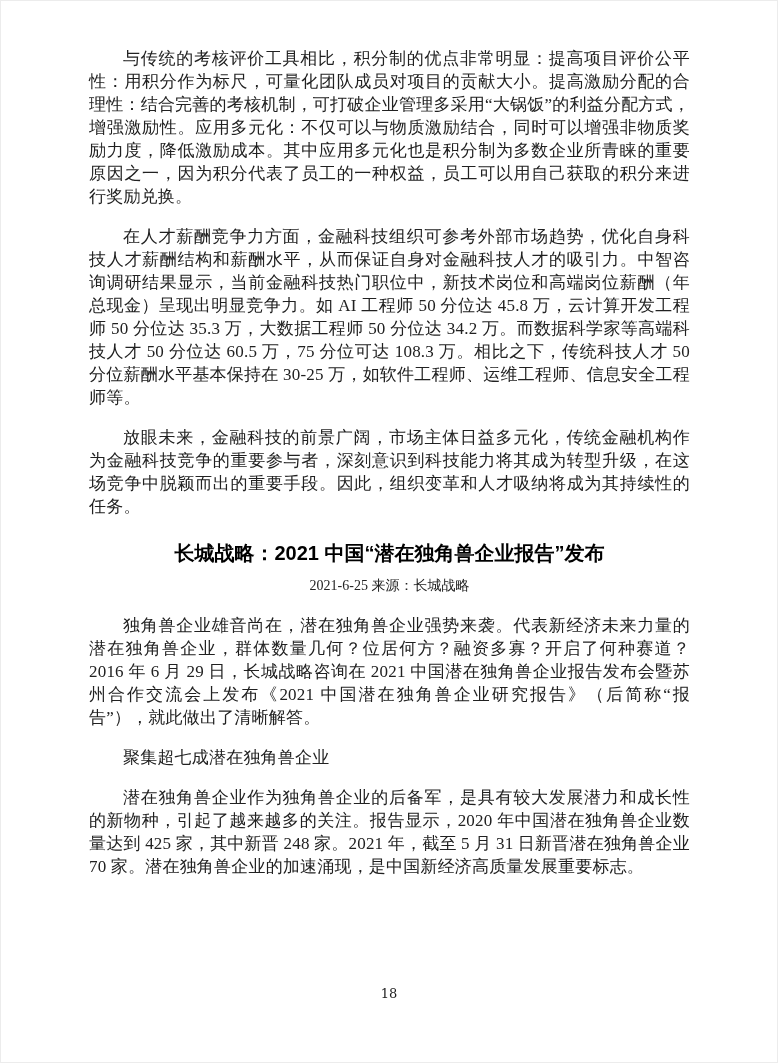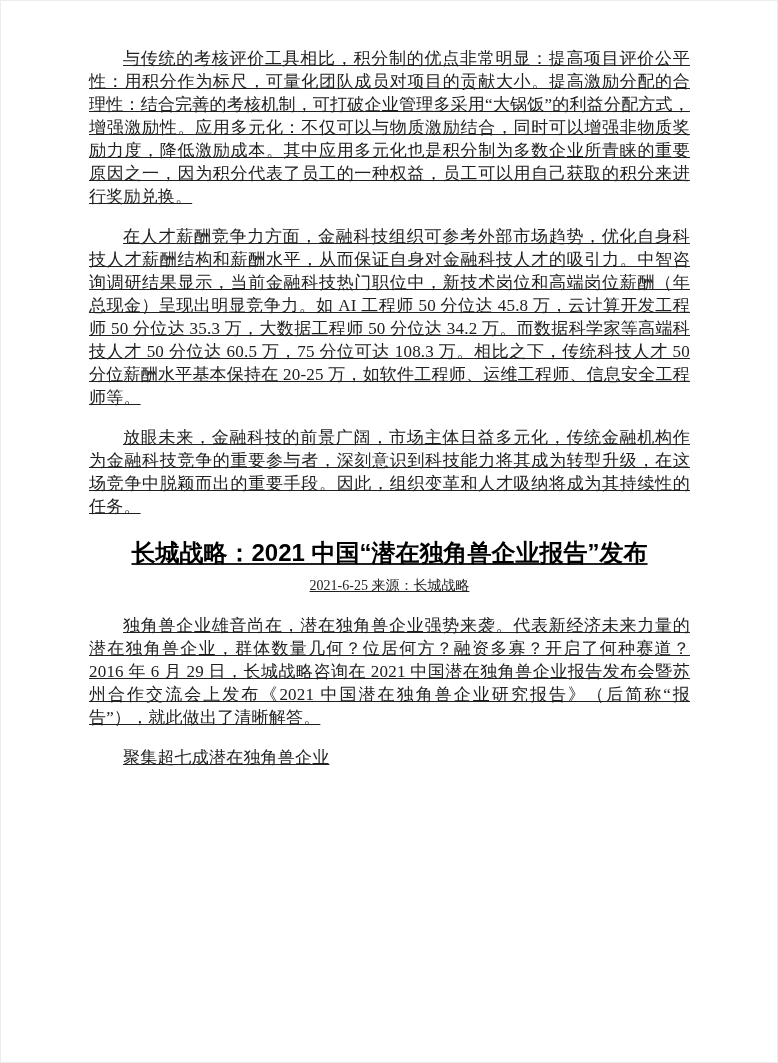--- a/index.html
+++ b/index.html
@@ -11,35 +11,34 @@
     position: relative;
     width: 778px;
     height: 1063px;
     box-sizing: border-box;
     background: #ffffff;
     border: 1px solid #ececec;
     padding: 46px 87px 0 88px;
     overflow: hidden;
     font-family: "Liberation Serif", "DejaVu Serif", serif;
     color: #212121;
-    text-decoration: underline;
   }
   .para {
     margin: 0 0 17px 0;
     font-size: 17px;
     line-height: 23px;
     text-align: justify;
     text-indent: 2em;
     color: #212121;
     letter-spacing: 0.2px;
   }
   .article-title {
     margin: 20px 0 8px 0;
     font-family: "Liberation Sans", "DejaVu Sans", sans-serif;
-    font-size: 24px;
+    font-size: 20px;
     line-height: 30px;
     font-weight: bold;
     color: #000000;
     text-align: center;
     text-indent: 0;
   }
   .dateline {
     margin: 0 0 18px 0;
     font-size: 14px;
     line-height: 20px;
@@ -60,28 +59,30 @@
   }
 </style>
 </head>
 <body>
 
 <div class="doc-page">
 
   <p class="para">与传统的考核评价工具相比，积分制的优点非常明显：提高项目评价公平性：用积分作为标尺，可量化团队成员对项目的贡献大小。提高激励分配的合理性：结合完善的考核机制，可打破企业管理多采用“大锅饭”的利益分配方式，增强激励性。应用多元化：不仅可以与物质激励结合，同时可以增强非物质奖励力度，降低激励成本。其中应用多元化也是积分制为多数企业所青睐的重要原因之一，因为积分代表了员工的一种权益，员工可以用自己获取的积分来进行奖励兑换。</p>
 
 
-  <p class="para">在人才薪酬竞争力方面，金融科技组织可参考外部市场趋势，优化自身科技人才薪酬结构和薪酬水平，从而保证自身对金融科技人才的吸引力。中智咨询调研结果显示，当前金融科技热门职位中，新技术岗位和高端岗位薪酬（年总现金）呈现出明显竞争力。如 AI 工程师 50 分位达 45.8 万，云计算开发工程师 50 分位达 35.3 万，大数据工程师 50 分位达 34.2 万。而数据科学家等高端科技人才 50 分位达 60.5 万，75 分位可达 108.3 万。相比之下，传统科技人才 50 分位薪酬水平基本保持在 20-25 万，如软件工程师、运维工程师、信息安全工程师等。</p>
+  <p class="para">在人才薪酬竞争力方面，金融科技组织可参考外部市场趋势，优化自身科技人才薪酬结构和薪酬水平，从而保证自身对金融科技人才的吸引力。中智咨询调研结果显示，当前金融科技热门职位中，新技术岗位和高端岗位薪酬（年总现金）呈现出明显竞争力。如 AI 工程师 50 分位达 45.8 万，云计算开发工程师 50 分位达 35.3 万，大数据工程师 50 分位达 34.2 万。而数据科学家等高端科技人才 50 分位达 60.5 万，75 分位可达 108.3 万。相比之下，传统科技人才 50 分位薪酬水平基本保持在 30-25 万，如软件工程师、运维工程师、信息安全工程师等。</p>
 
   <p class="para">放眼未来，金融科技的前景广阔，市场主体日益多元化，传统金融机构作为金融科技竞争的重要参与者，深刻意识到科技能力将其成为转型升级，在这场竞争中脱颖而出的重要手段。因此，组织变革和人才吸纳将成为其持续性的任务。</p>
 
   <h1 class="article-title">长城战略：2021 中国“潜在独角兽企业报告”发布</h1>
 
   <p class="dateline">2021-6-25 来源：长城战略</p>
 
   <p class="para">独角兽企业雄音尚在，潜在独角兽企业强势来袭。代表新经济未来力量的潜在独角兽企业，群体数量几何？位居何方？融资多寡？开启了何种赛道？2016 年 6 月 29 日，长城战略咨询在 2021 中国潜在独角兽企业报告发布会暨苏州合作交流会上发布《2021 中国潜在独角兽企业研究报告》（后简称“报告”），就此做出了清晰解答。</p>
 
   <p class="para">聚集超七成潜在独角兽企业</p>
 
+  <p class="para">潜在独角兽企业作为独角兽企业的后备军，是具有较大发展潜力和成长性的新物种，引起了越来越多的关注。报告显示，2020 年中国潜在独角兽企业数量达到 425 家，其中新晋 248 家。2021 年，截至 5 月 31 日新晋潜在独角兽企业 70 家。潜在独角兽企业的加速涌现，是中国新经济高质量发展重要标志。</p>
 
 
+  <div class="page-number">18</div>
 
 </div>
 
 </body></html>

